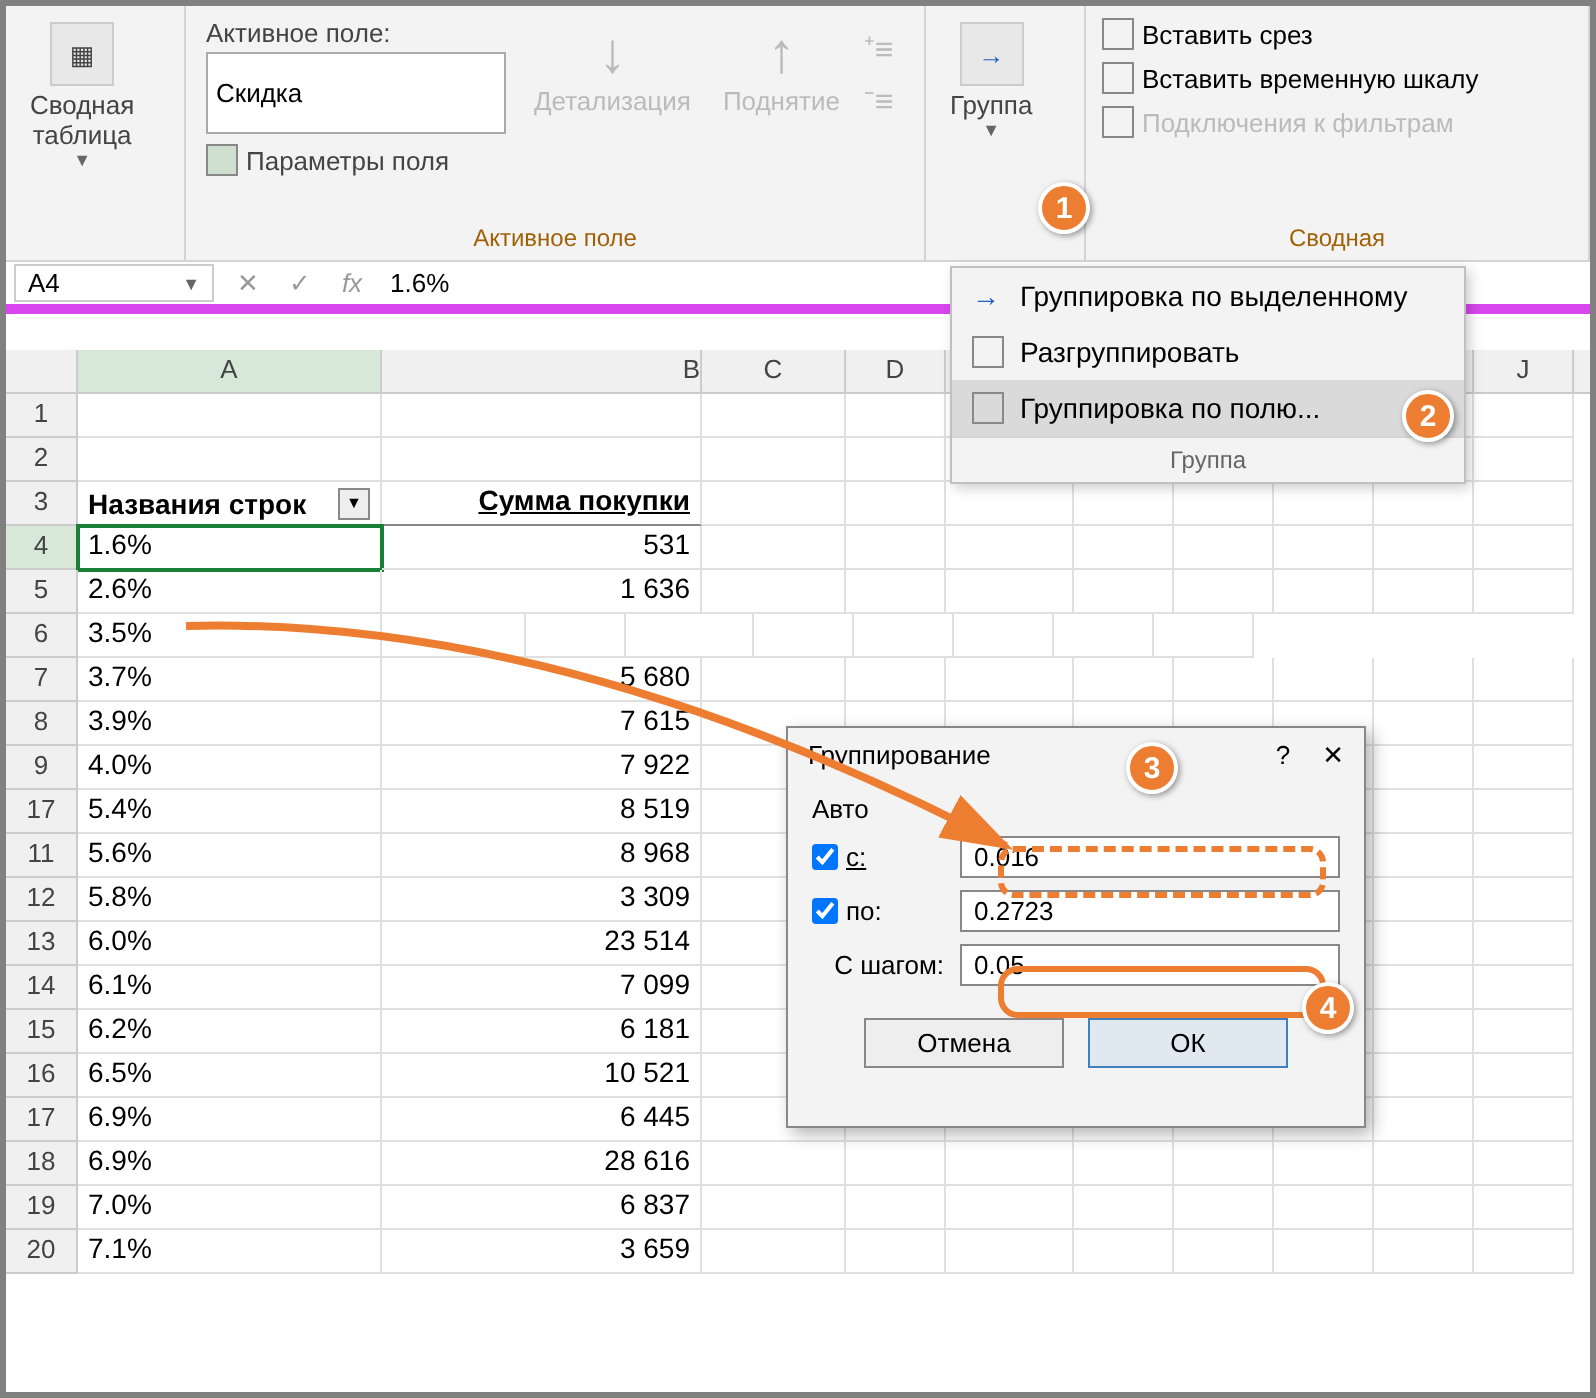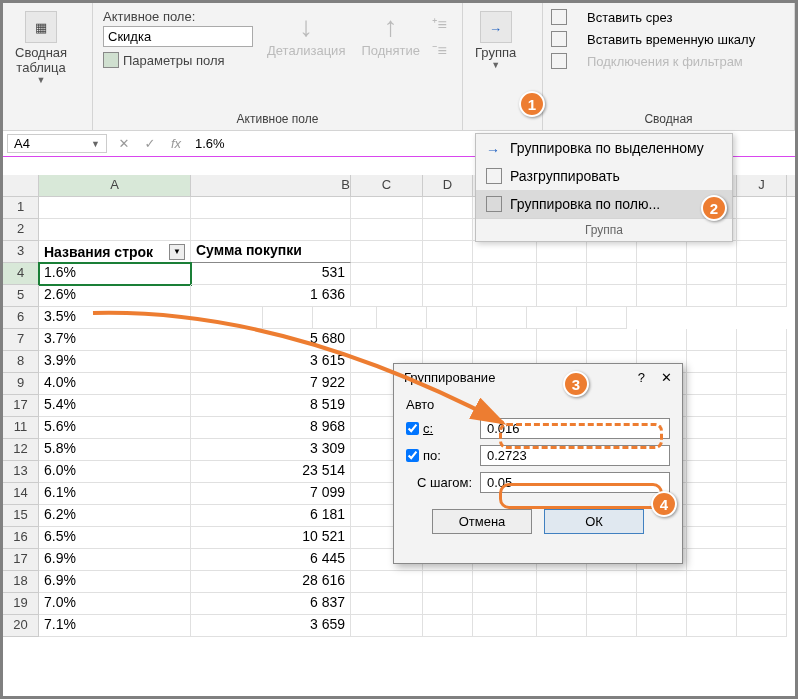--- a/index.html
+++ b/index.html
@@ -2,35 +2,35 @@
 <html><head>
 <meta charset="utf-8">
 <style>
 * { box-sizing: border-box; margin: 0; padding: 0; font-family: "Segoe UI", Arial, sans-serif; }
 body { background: #fff; width: 798px; height: 699px; position: relative; overflow: hidden; border: 3px solid #808080; }
 
 
 .ribbon { background: #f3f3f3; border-bottom: 1px solid #d4d4d4; height: 128px; display: flex; }
 .rgroup { border-right: 1px solid #d4d4d4; display: flex; flex-direction: column; }
 .rgroup-body { flex: 1; display: flex; align-items: flex-start; padding: 4px; }
-.rgroup-label { text-align: center; font-size: 12px; color: #404040; padding: 2px 0 4px; }
+.rgroup-label { text-align: center; font-size: 12px; color: #a16207; padding: 2px 0 4px; }
 .big-btn { display: flex; flex-direction: column; align-items: center; padding: 4px 8px; font-size: 13px; color: #444; cursor: pointer; }
 .big-btn .ic { width: 32px; height: 32px; background: #e8e8e8; border: 1px solid #ccc; margin-bottom: 2px; display: flex; align-items: center; justify-content: center; }
 .big-btn .drop { font-size: 9px; color: #666; }
 .field-col { display: flex; flex-direction: column; padding: 2px 6px; gap: 2px; }
 .field-col .lbl { font-size: 13px; color: #444; }
-.field-input { width: 150px; border: 1px solid #aaa; padding: 2px 4px; font-size: 13px; background: #fff; }
+.field-input { width: 150px; border: 1px solid #aaa; padding: 12px 4px; font-size: 13px; background: #fff; }
 .param-row { display: flex; align-items: center; gap: 4px; font-size: 13px; color: #444; padding-top: 3px; }
 .param-row .pic { width: 16px; height: 16px; background: #d0e0d0; border: 1px solid #888; }
 .dim { color: #bbb; }
-.small-row { display: flex; align-items: center; gap: 20px; font-size: 13px; padding: 2px 4px; text-align: center; }
+.small-row { display: flex; align-items: center; gap: 4px; font-size: 13px; padding: 2px 4px; text-align: center; }
 .small-row .sic { width: 16px; height: 16px; border: 1px solid #888; }
 
 
-.fbar { display: flex; align-items: center; border-bottom: 1px solid #d946ef; height: 26px; background: #fff; }
+.fbar { display: flex; align-items: center; border-bottom: 5px solid #d946ef; height: 26px; background: #fff; }
 .namebox { width: 100px; border: 1px solid #ccc; margin: 2px 4px; padding: 1px 6px; font-size: 13px; display: flex; align-items: center; justify-content: space-between; }
 .namebox .dd { font-size: 9px; color: #666; }
 .fbtn { width: 26px; text-align: center; color: #999; font-size: 13px; }
 .finput { flex: 1; padding: 2px 6px; font-size: 13px; }
 
 
 .grid { position: relative; }
 .colhdrs { display: flex; height: 22px; background: #f0f0f0; border-bottom: 1px solid #ccc; }
 .corner { width: 36px; border-right: 1px solid #ccc; background: #f0f0f0; }
 .ch { text-align: center; font-size: 13px; color: #444; border-right: 1px solid #ccc; padding-top: 2px; }
@@ -200,21 +200,21 @@
         <div class="cell cH"></div>
         <div class="cell cI"></div>
         <div class="cell cJ"></div>
       </div>
       <div class="row">
         <div class="rh">3</div>
         <div class="cell cA hdr-cell wfilter" style="text-align: right;">
           <span>Названия строк</span>
           <span class="filter-btn">▼</span>
         </div>
-        <div class="cell cB hdr-cell" style="text-align: left;">Сумма покупки</div>
+        <div class="cell cB hdr-cell" style="text-align: right; text-decoration: underline;">Сумма покупки</div>
         <div class="cell cC"></div>
         <div class="cell cD"></div>
         <div class="cell cE"></div>
         <div class="cell cF"></div>
         <div class="cell cG"></div>
         <div class="cell cH"></div>
         <div class="cell cI"></div>
         <div class="cell cJ"></div>
       </div>
       <div class="row">
@@ -264,21 +264,21 @@
         <div class="cell cE"></div>
         <div class="cell cF"></div>
         <div class="cell cG"></div>
         <div class="cell cH"></div>
         <div class="cell cI"></div>
         <div class="cell cJ"></div>
       </div>
       <div class="row">
         <div class="rh">8</div>
         <div class="cell cA">3.9%</div>
-        <div class="cell cB">3 615</div>
+        <div class="cell cB">7 615</div>
         <div class="cell cC"></div>
         <div class="cell cD"></div>
         <div class="cell cE"></div>
         <div class="cell cF"></div>
         <div class="cell cG"></div>
         <div class="cell cH"></div>
         <div class="cell cI"></div>
         <div class="cell cJ"></div>
       </div>
       <div class="row">

